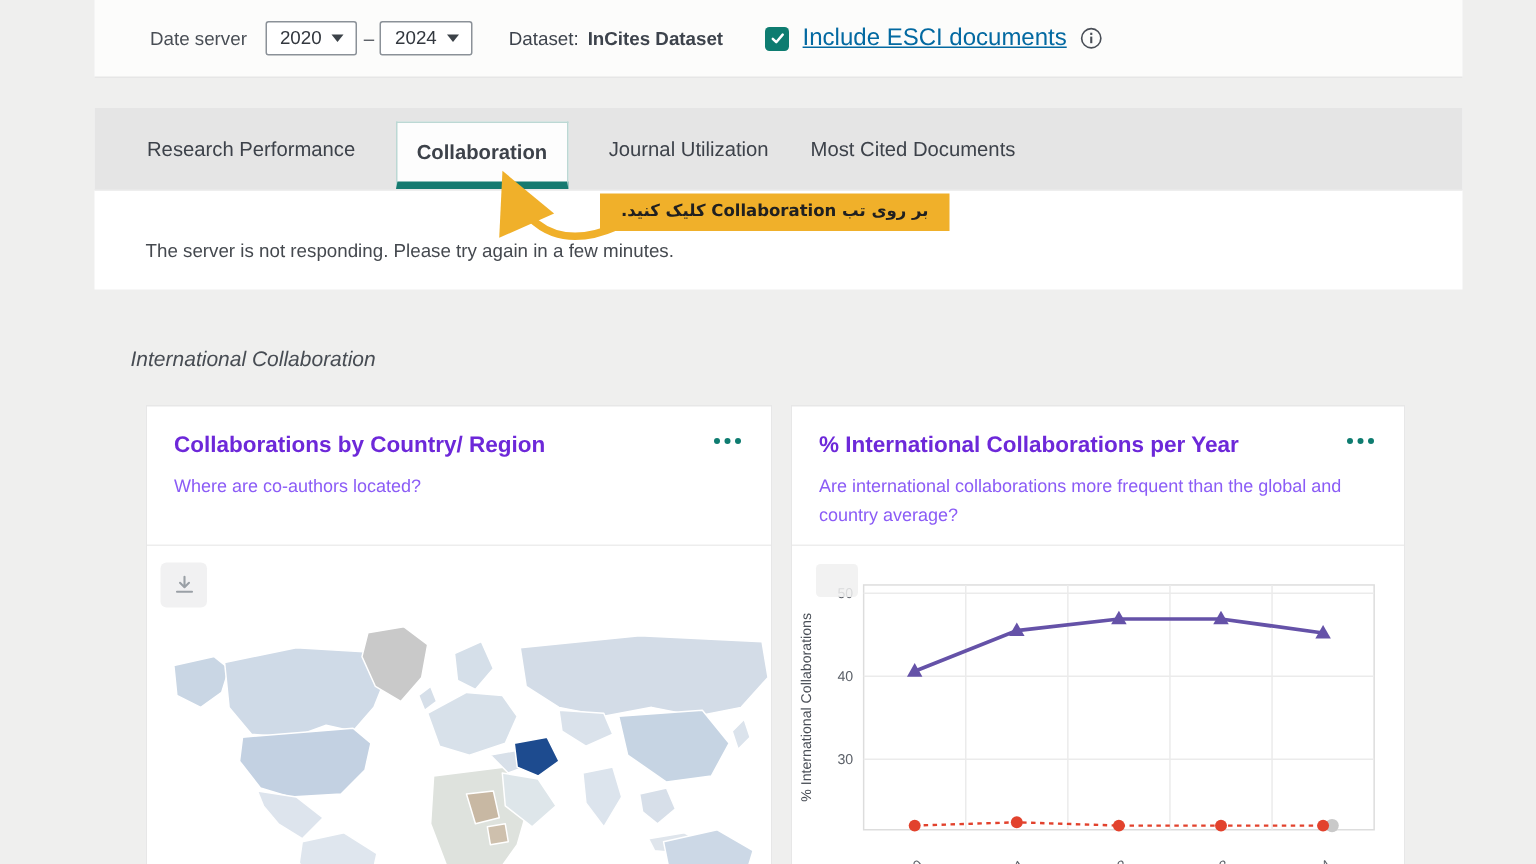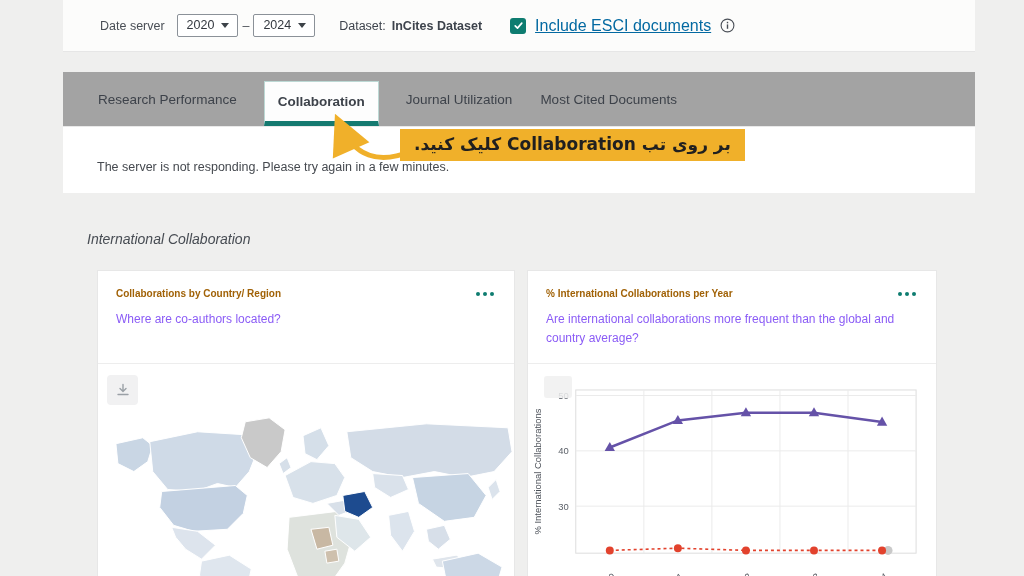--- a/index.html
+++ b/index.html
@@ -21,43 +21,43 @@
   .dataset b { margin-left:6px; font-weight:700; }
   .esci { display:flex; align-items:center; gap:9px; margin-left:28px; cursor:pointer; }
   .checkbox { width:16px; height:16px; background:#0e7c70; border-radius:3px; display:flex;
               align-items:center; justify-content:center; }
   .checkbox svg { width:11px; height:11px; }
   .esci .lbl2 { font-size:16px; color:#0369a1;text-decoration:underline; }
   .info { margin-left:9px; cursor:pointer; display:flex; }
 
   
   .tab-panel { position:absolute; left:63px; top:72px; width:912px; height:121px; background:#fff; }
-  .tab-row { height:55px; background:#a3a3a3; border-bottom:1px solid #e9e9e9; display:flex;
+  .tab-row { height:55px; background:#e5e5e5; border-bottom:1px solid #e9e9e9; display:flex;
              align-items:stretch; padding-left:34px; gap:26px; }
   .tab { display:flex; align-items:center; font-size:13.5px; color:#3d424a; cursor:pointer; padding:0 1px; }
   .tab.selected { font-weight:700; border:1px solid #bcd8d4; border-bottom:5px solid #157a70;
                   background:#fdfdfd; margin-top:9px; padding:0 13px; }
   .panel-body { padding:33px 0 0 34px; }
   .alert-text { font-size:12.5px; color:#45494f; }
 
   
   .callout { position:absolute; left:400px; top:129px; background:#f0b02a; color:#202020;
-             font-size:17px; font-weight:700; padding:5px 14px 7px; z-index:30; white-space:nowrap;
+             font-size:11px; font-weight:700; padding:5px 14px 7px; z-index:30; white-space:nowrap;
              font-family:"DejaVu Sans","Liberation Sans",sans-serif; }
   .callout-arrow { position:absolute; left:327px; top:104px; width:85px; height:62px; z-index:29; }
 
   
   .section-title { position:absolute; left:87px; top:231px; font-size:14px; font-weight:400; color:#474c53;font-style:italic; }
 
   .card { position:absolute; top:270px; background:#fff; border:1px solid #e7e7e7; }
   .card-map   { left:97px;  width:418px; height:340px; }
   .card-chart { left:527px; width:410px; height:340px; }
   .card-head { position:relative; height:92px; padding:17px 18px 0 18px; }
   .card-title-row { display:flex; align-items:flex-start; justify-content:space-between; }
-  .card-title { font-size:10px; font-weight:600; color:#a16207; }
+  .card-title { font-size:15px; font-weight:600; color:#6d28d9; }
   .card-sub { font-size:12px; color:#8b5cf6; margin-top:10px; line-height:1.55; max-width:360px; }
   .dots { display:flex; gap:3px; padding:4px 2px; cursor:pointer; }
   .dots i { width:4px; height:4px; border-radius:50%; background:#0e7c70; display:block; }
   .card-body { position:absolute; left:0; right:0; top:92px; bottom:0; border-top:1px solid #ededed; }
 
   .dl-btn { position:absolute; left:9px; top:11px; width:31px; height:30px; background:#f1f1f2;
             border:none; border-radius:4px; display:flex; align-items:center; justify-content:center;
             cursor:pointer; z-index:5; }
   .dl-faded { position:absolute; left:16px; top:12px; width:28px; height:22px; background:#f0f0f0;
               border-radius:3px; opacity:.85; z-index:5; }

